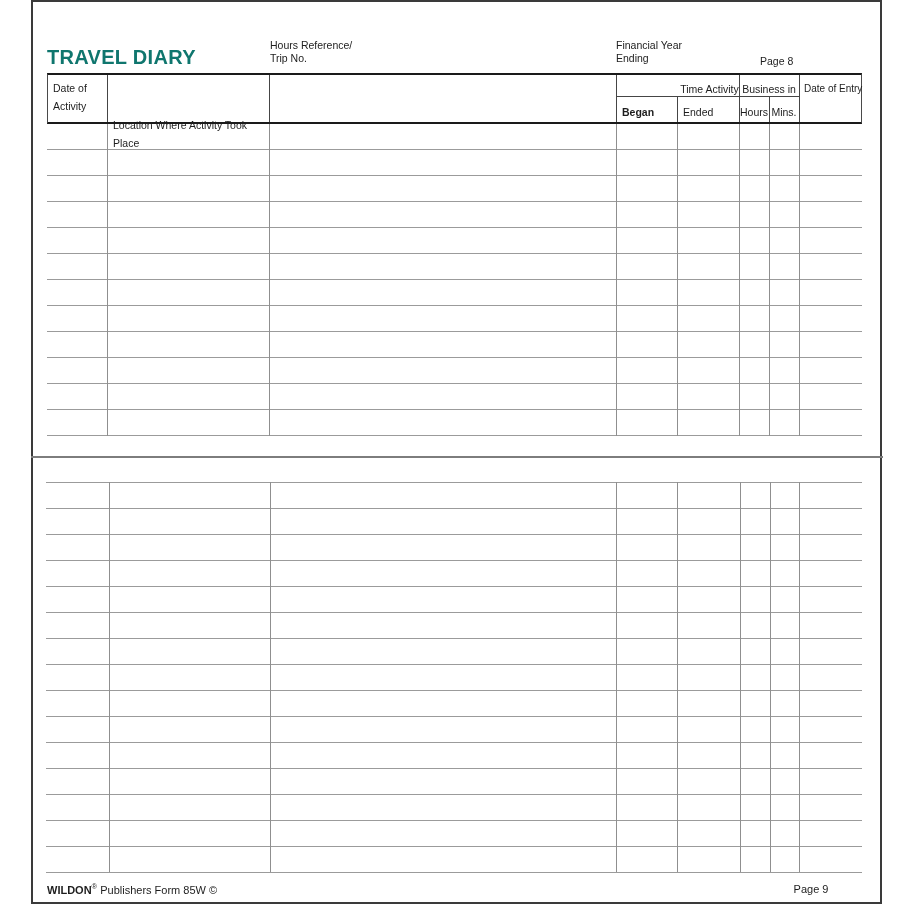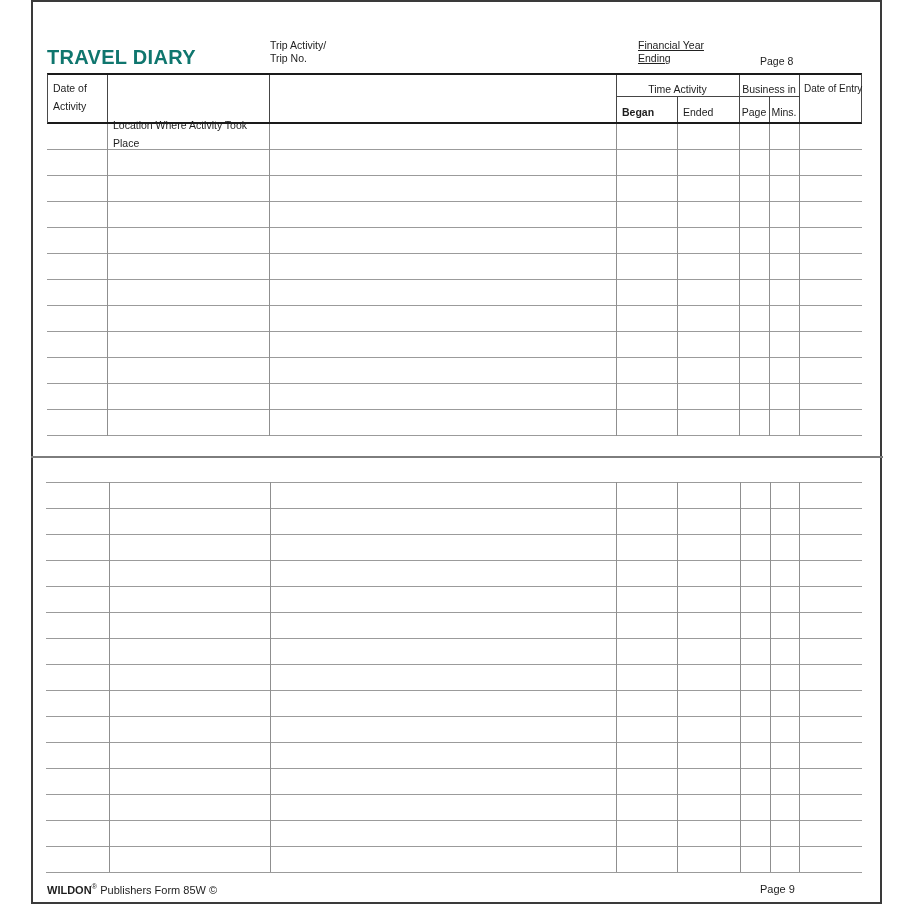--- a/index.html
+++ b/index.html
@@ -18,21 +18,21 @@
     box-sizing:border-box;
     background:#ffffff;
   }
   .title{
     left:47px;top:46px;
     font-size:20px;font-weight:bold;letter-spacing:0.3px;
     color:#0f766e;
   }
   .small-note{font-size:10.5px;line-height:13px;color:#222;}
   .trip-ref{left:270px;top:39px;}
-  .fin-year{left:638px;top:39px;text-decoration:underline;}
+  .fin-year{left:616px;top:39px;}
   .page-top{left:760px;top:55px;width:102px;font-size:10.5px;}
   
   .header-box{
     left:47px;top:73px;width:815px;height:51px;
     box-sizing:border-box;
     border-top:2px solid #1a1a1a;
     border-bottom:2px solid #1a1a1a;
     border-left:1px solid #4a4a4a;
     border-right:1px solid #4a4a4a;
   }
@@ -44,33 +44,33 @@
   
   .grid-body{box-sizing:border-box;}
   .grid-row{height:26px;box-sizing:border-box;border-bottom:1px solid #9b9b9b;}
   .bv{position:absolute;width:1px;background:#8f8f8f;}
   .body-top{left:47px;top:124px;width:815px;height:312px;}
   .body-bottom{left:46px;top:482px;width:816px;height:391px;border-top:1px solid #9b9b9b;}
   .separator{left:31px;top:456px;width:852px;height:2px;background:#7d7d7d;}
   .footer-left{left:47px;top:882px;font-size:11px;}
   .footer-left .brand{font-weight:bold;}
   .footer-left .sup{font-size:7.5px;vertical-align:super;}
-  .footer-right{left:760px;top:883px;width:102px;text-align:left;font-size:11px;}
+  .footer-right{left:760px;top:883px;width:102px;text-align:center;font-size:11px;}
 </style>
 </head>
 <body>
 
 <div id="canvas">
 
   <div class="abs frame"></div>
 
   <div class="abs title">TRAVEL DIARY</div>
 
   <div class="abs small-note trip-ref">
-    <div>Trip Activity/</div>
+    <div>Hours Reference/</div>
     <div>Trip No.</div>
   </div>
 
   <div class="abs small-note fin-year">
     <div>Financial Year</div>
     <div>Ending</div>
   </div>
 
   <div class="abs page-top">Page 8</div>
 
@@ -82,26 +82,26 @@
   <div class="hv" style="left:739px;top:75px;height:47px;"></div>
   <div class="hv" style="left:799px;top:75px;height:47px;"></div>
 
   <div class="hline" style="left:616px;top:96px;width:183px;"></div>
 
   <div class="hv" style="left:677px;top:96px;height:26px;"></div>
   <div class="hv" style="left:769px;top:96px;height:26px;"></div>
 
   <div class="abs lbl" style="left:53px;top:79px;width:48px;">Date of Activity</div>
   <div class="abs lbl" style="left:113px;top:79px;width:152px;margin-top:37px;">Location Where Activity Took Place</div>
-  <div class="abs lbl center nowrap" style="left:616px;top:80px;width:123px;">Time Activity</div>
+  <div class="abs lbl center nowrap" style="left:648px;top:80px;width:123px;">Time Activity</div>
   <div class="abs lbl center nowrap" style="left:739px;top:80px;width:60px;">Business in</div>
   <div class="abs lbl nowrap" style="left:804px;top:80px;font-size:10px;">Date of Entry</div>
   <div class="abs lbl nowrap" style="left:622px;top:103px;font-weight:bold;">Began</div>
   <div class="abs lbl nowrap" style="left:683px;top:103px;">Ended</div>
-  <div class="abs lbl center nowrap" style="left:739px;top:103px;width:30px;">Page</div>
+  <div class="abs lbl center nowrap" style="left:739px;top:103px;width:30px;">Hours</div>
   <div class="abs lbl center nowrap" style="left:769px;top:103px;width:30px;">Mins.</div>
 
   <div class="abs grid-body body-top">
       <div class="grid-row"></div>
       <div class="grid-row"></div>
       <div class="grid-row"></div>
       <div class="grid-row"></div>
       <div class="grid-row"></div>
       <div class="grid-row"></div>
       <div class="grid-row"></div>

